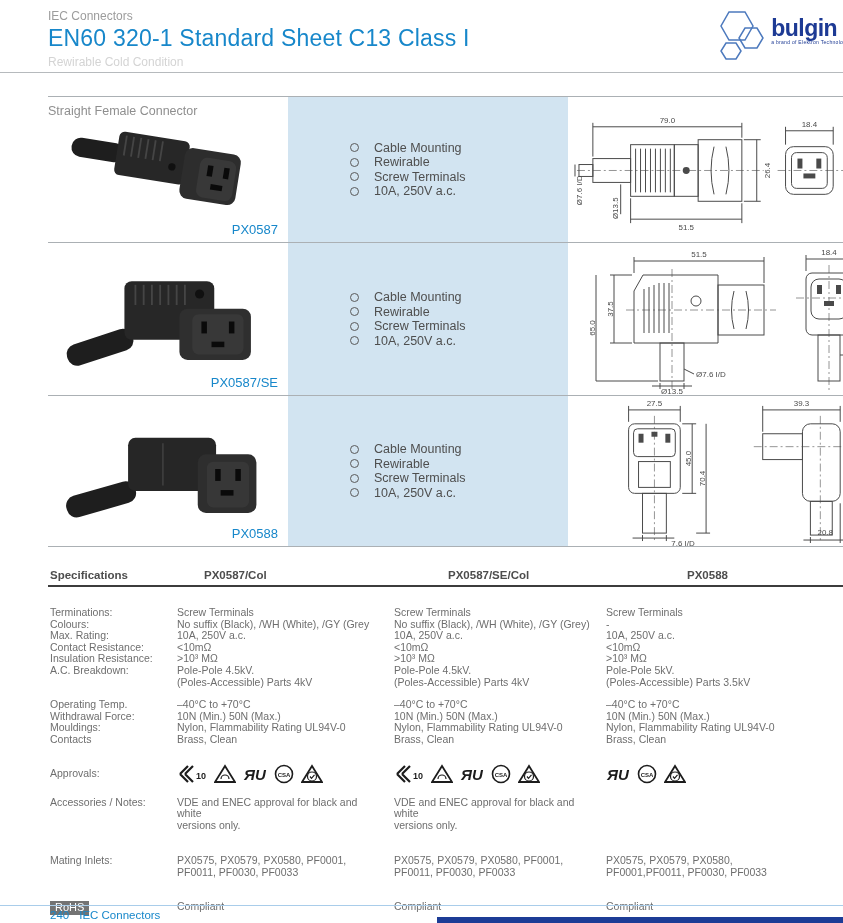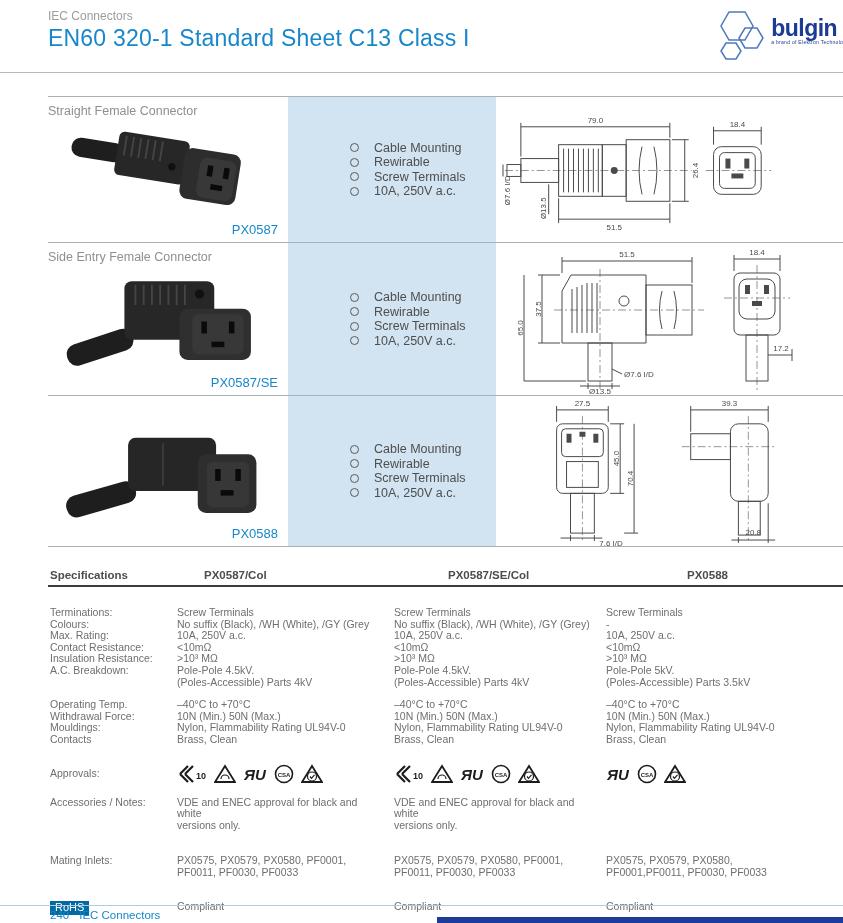--- a/index.html
+++ b/index.html
@@ -19,21 +19,21 @@
   .rows{margin-top:24px;}
   .product-row{display:flex;border-top:1px solid #abb0b4;position:relative;}
   .product-row.r1{height:145px;}
   .product-row.r2{height:152px;}
   .product-row.r3{height:150px;}
   .product-row.r3{border-bottom:1px solid #abb0b4;}
   .photo-col{width:240px;position:relative;}
   .row-title{font-size:12.5px;color:#8f8f8f;padding-top:7px;}
   .photo{position:absolute;left:12px;top:18px;}
   .part-no{position:absolute;right:10px;bottom:5px;font-size:13px;color:#1787ca;margin-left:36px;}
-  .feature-col{width:208px;background:#d2e4f1;display:flex;align-items:center;}
+  .feature-col{width:280px;background:#d2e4f1;display:flex;align-items:center;}
   .features{list-style:none;margin:0;padding:0 0 0 62px;}
   .features li{display:flex;align-items:center;font-size:12.5px;color:#4e4e4e;line-height:14.5px;}
   .bullet{width:7px;height:7px;border:1.5px solid #5a5a5a;border-radius:50%;margin-right:15px;flex:none;}
   .drawing-col{width:248px;position:relative;}
   svg.drawing{display:block;}
   .dim{font-size:8px;fill:#4a4a4a;font-family:"Liberation Sans","DejaVu Sans",sans-serif;}
   .dl{stroke:#4a4a4a;stroke-width:1;fill:none;}
   .cl{stroke:#7a7a7a;stroke-width:.8;fill:none;stroke-dasharray:8 3 2 3;}
   
   .specs{margin-top:22px;}
@@ -41,35 +41,36 @@
   .spec-rule{border-top:2px solid #3c3c3c;margin:0;}
   .spec-row{display:grid;grid-template-columns:127px 217px 212px 1fr;font-size:10.5px;line-height:11.6px;color:#6e6e6e;padding-left:2px;}
   .spec-row .val{white-space:pre-line;padding-right:10px;}
   .first-row{margin-top:20px;}
   .gap-above{margin-top:11px;}
   .approvals-row{margin-top:17px;align-items:center;}
   .icon-row{display:flex;gap:7px;align-items:center;height:22px;}
   .notes-row{margin-top:12px;}
   .mating-row{margin-top:24px;}
   .rohs-row{margin-top:22px;align-items:start;}
-  .rohs-badge{display:inline-block;background:#0369a1;color:#fff;font-size:11px;padding:1px 5px 2px 5px;}
+  .rohs-badge{display:inline-block;background:#737373;color:#fff;font-size:11px;padding:1px 5px 2px 5px;}
   
   .footer-rule{position:absolute;left:0;top:905px;width:843px;border-top:1px solid #a9cdea;}
   .footer-text{position:absolute;left:50px;top:909px;font-size:11.5px;color:#1787ca;}
   .footer-text .pg{margin-right:10px;}
   .bottom-bar{position:absolute;left:437px;top:917px;width:406px;height:6px;background:#1d3c96;}
 </style>
 </head>
 <body>
 
 <div class="content">
 
   <div class="header">
     <div class="eyebrow">IEC Connectors</div>
     <h1 class="page-title">EN60 320-1 Standard Sheet C13 Class I</h1>
+    <div class="subtitle">Rewirable Cold Condition</div>
 
     <div class="logo">
       <svg width="62" height="62" viewBox="0 0 62 62">
         <g fill="none" stroke="#4c79bd" stroke-width="1.5">
           <polygon points="24,12 40,12 48,26 40,40 24,40 16,26"></polygon>
           <polygon points="40,28 52,28 58,38 52,48 40,48 34,38"></polygon>
           <polygon points="21,43 31,43 36,51 31,59 21,59 16,51"></polygon>
         </g>
       </svg>
       <div class="logo-textblock">
@@ -178,21 +179,20 @@
           <rect x="230" y="62" width="5" height="10" fill="#4a4a4a"></rect>
           <rect x="249" y="62" width="5" height="10" fill="#4a4a4a"></rect>
           <rect x="236" y="77" width="12" height="5" fill="#4a4a4a"></rect>
           <text class="dim" x="242" y="30" text-anchor="middle">18.4</text>
         </svg>
       </div>
     </section>
 
     <section class="product-row r2">
       <div class="photo-col">
-        <div class="row-title">Side Entry Female Connector</div>
         <svg class="photo" width="215" height="110" viewBox="0 0 230 120">
           <g transform="rotate(-18 60 85)">
               <rect x="2" y="76" width="75" height="24" rx="11" fill="#1e1e1e"></rect>
             </g>
           <rect x="68" y="22" width="98" height="64" rx="8" fill="#272727"></rect>
           <g stroke="#454545" stroke-width="2">
             <line x1="80" y1="26" x2="80" y2="48"></line>
               <line x1="89" y1="26" x2="89" y2="48"></line>
             <line x1="98" y1="26" x2="98" y2="48"></line>
               <line x1="107" y1="26" x2="107" y2="48"></line>

